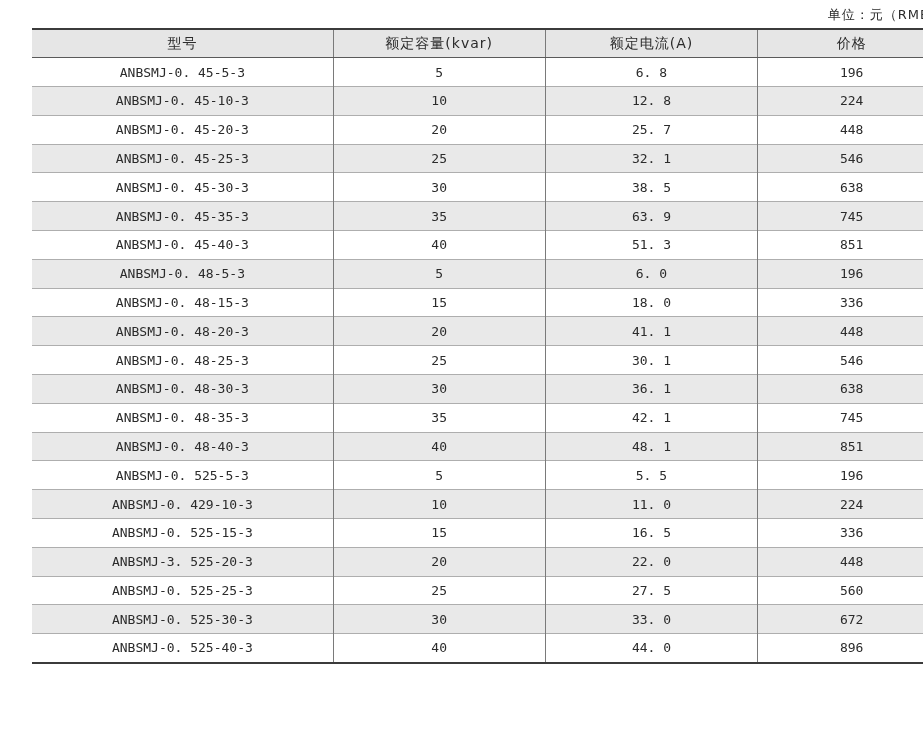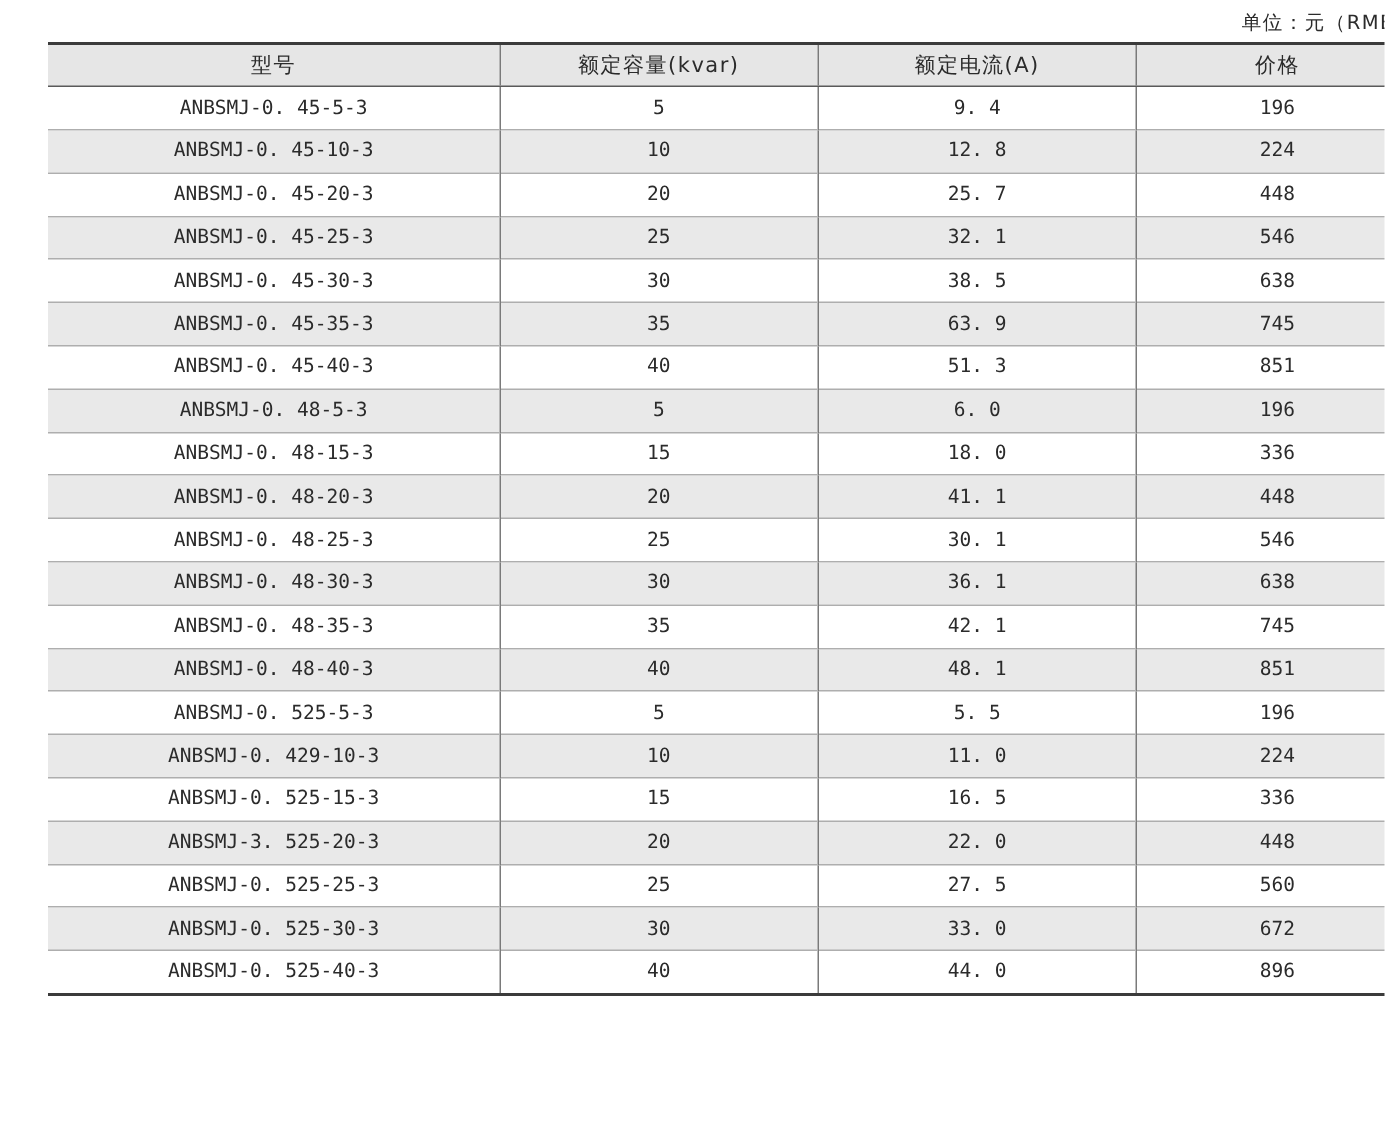--- a/index.html
+++ b/index.html
@@ -86,21 +86,21 @@
         <th>型号</th>
         <th>额定容量(kvar)</th>
         <th>额定电流(A)</th>
         <th>价格</th>
       </tr>
     </thead>
     <tbody>
         <tr>
           <td>ANBSMJ-0. 45-5-3</td>
           <td>5</td>
-          <td>9. 4</td>
+          <td>6. 8</td>
           <td>196</td>
         </tr>
         <tr>
           <td>ANBSMJ-0. 45-10-3</td>
           <td>10</td>
           <td>12. 8</td>
           <td>224</td>
         </tr>
         <tr>
           <td>ANBSMJ-0. 45-20-3</td>

